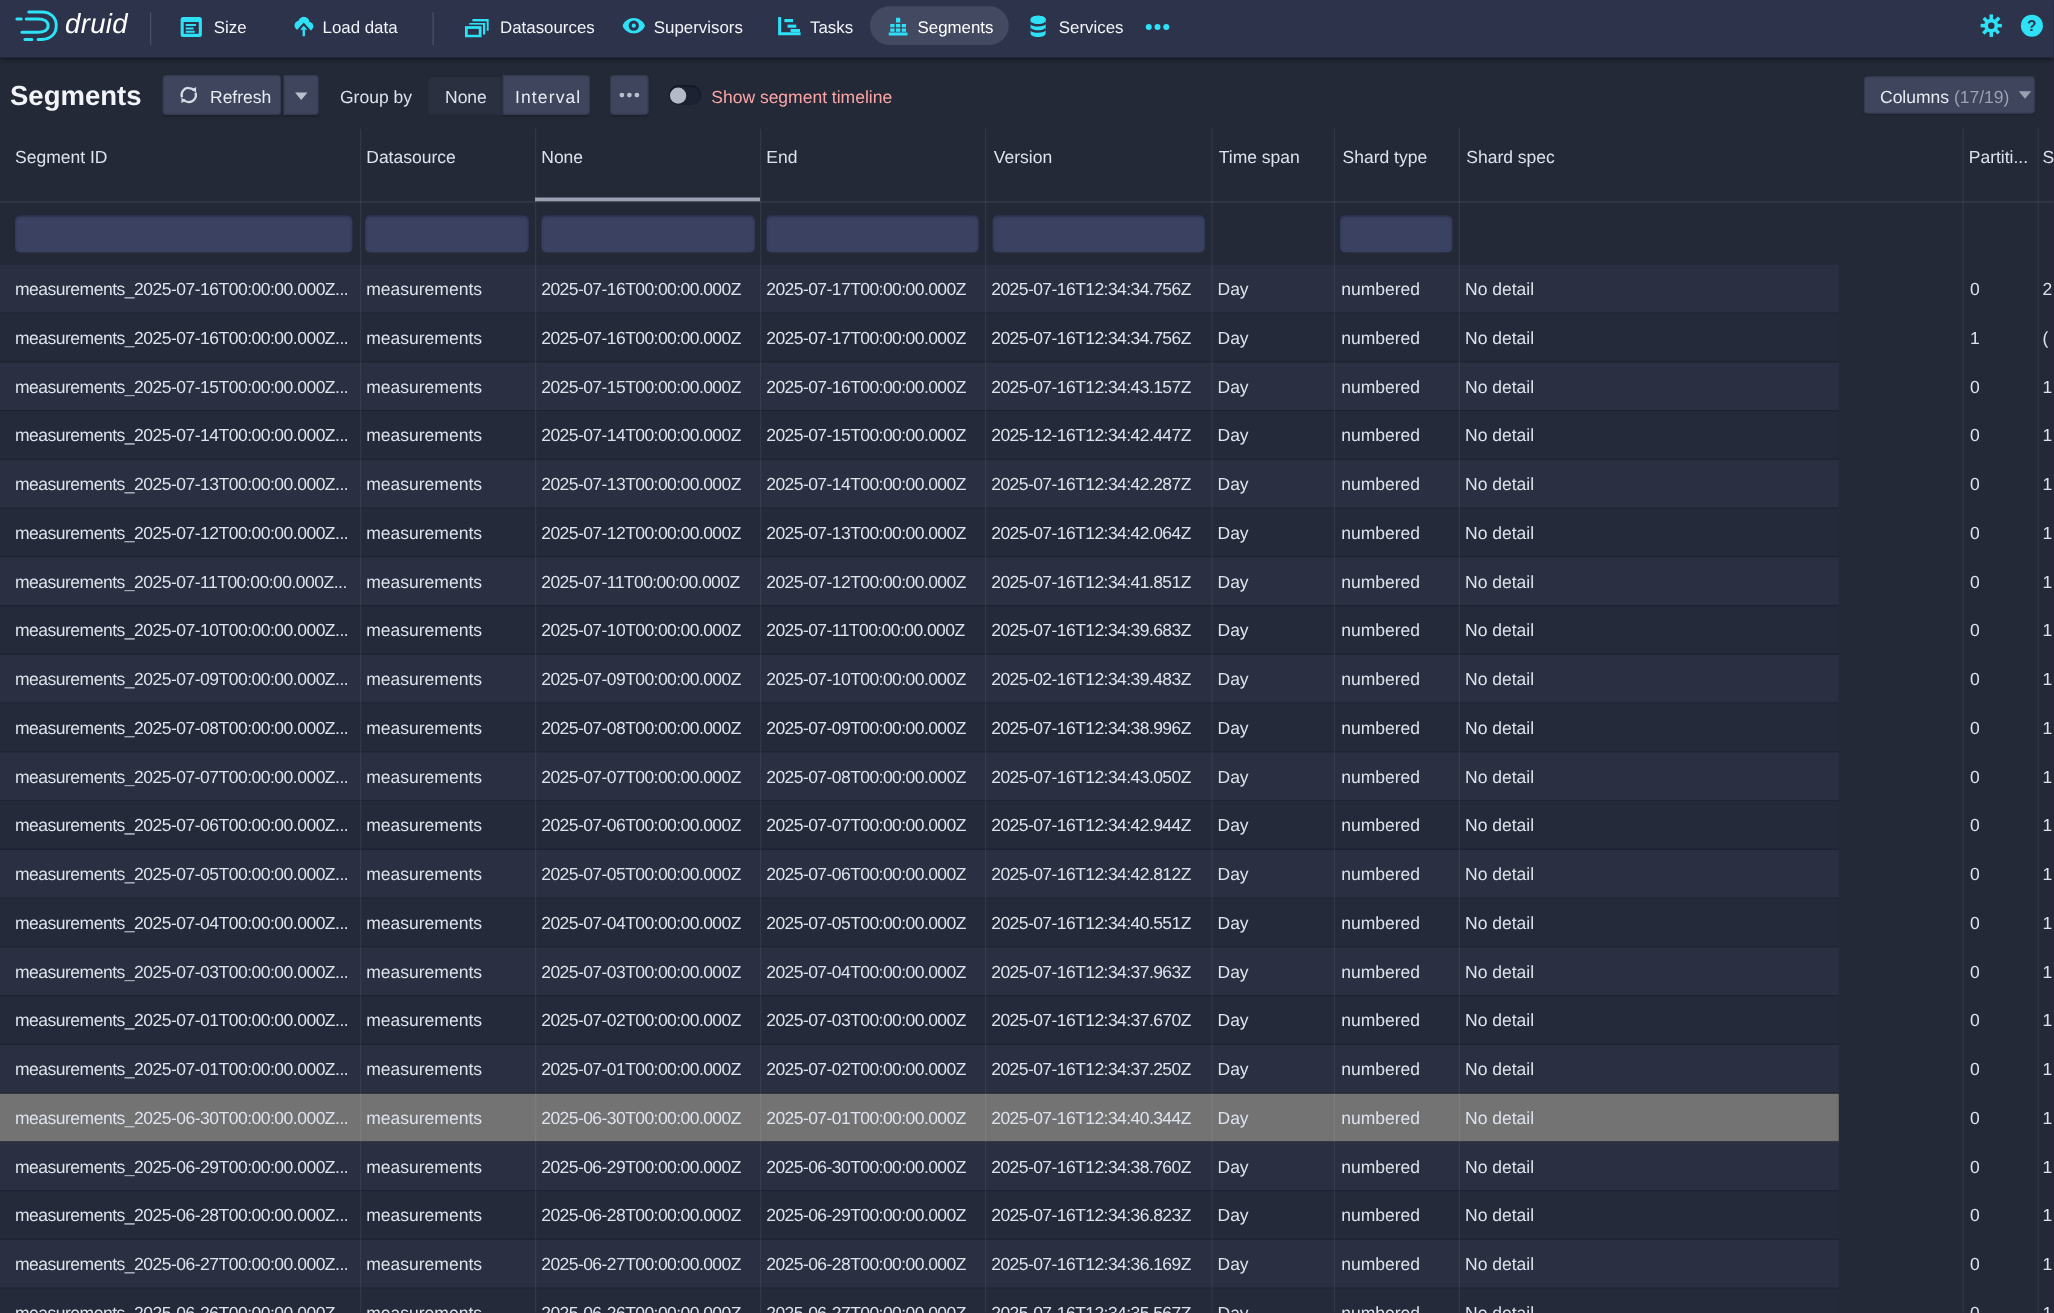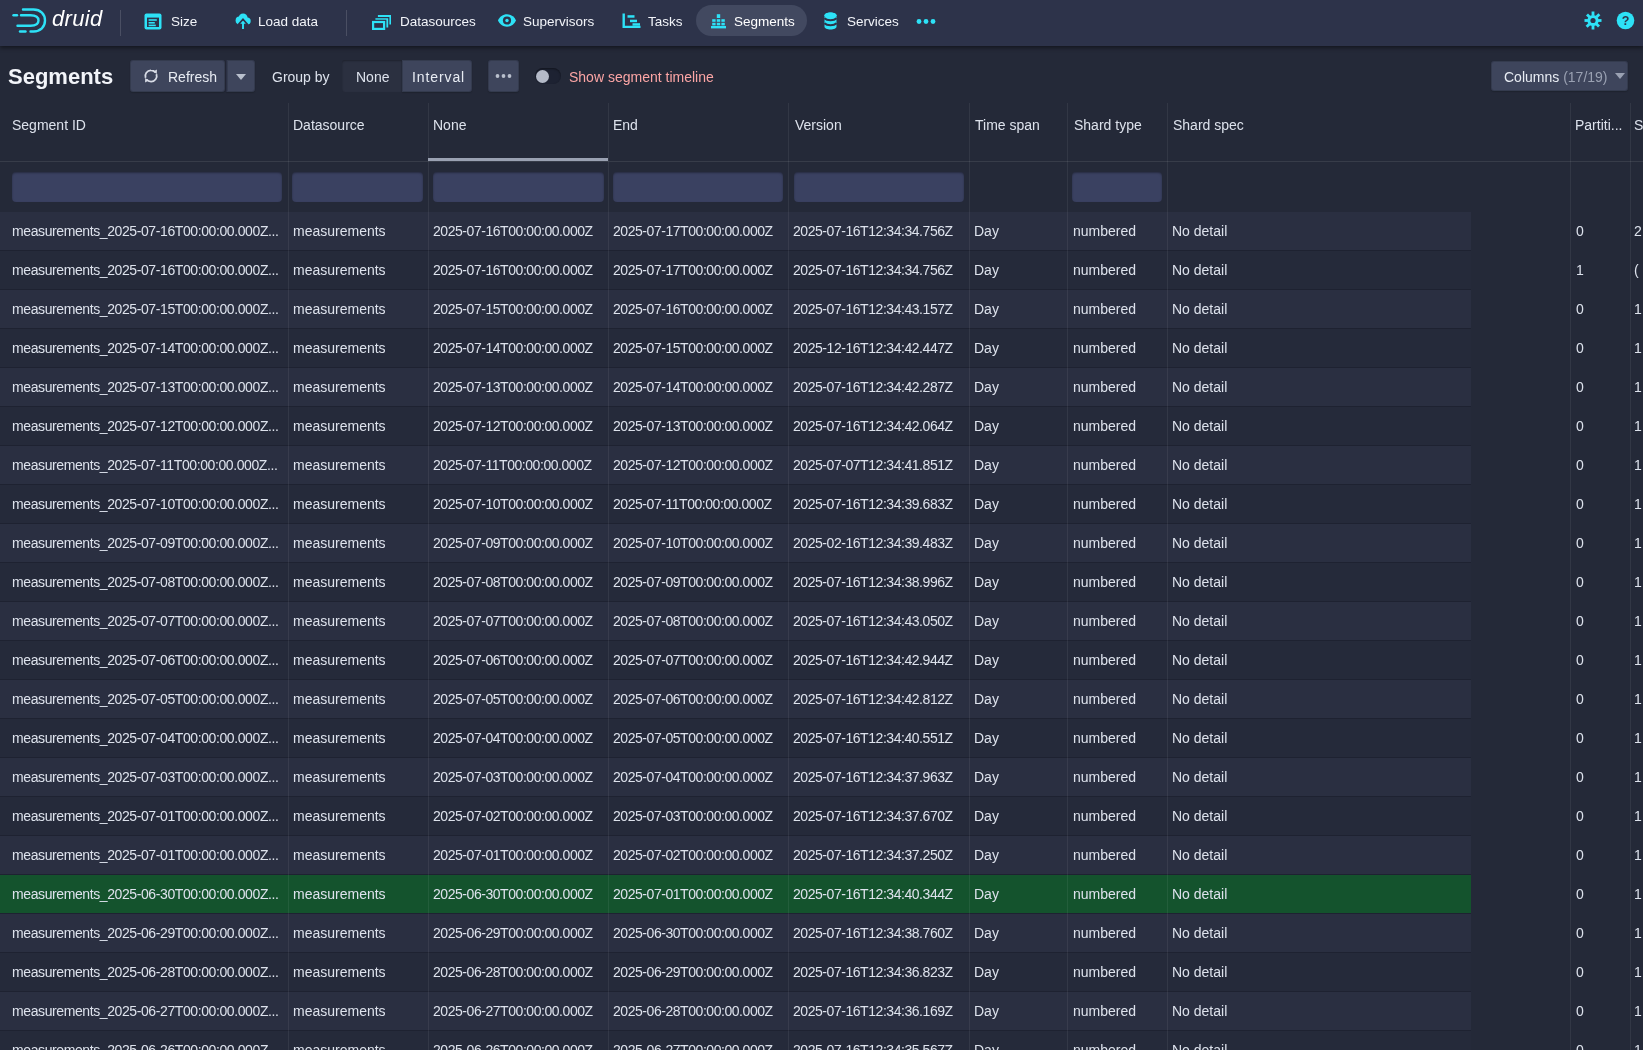--- a/index.html
+++ b/index.html
@@ -134,21 +134,21 @@
 <span class="c" style="left:1073px">numbered</span>
 <span class="c" style="left:1172px">No detail</span>
 <span class="c" style="left:1576px">0</span>
 <span class="c" style="left:1634px">1</span>
 </div>
 <div class="row" style="top:446px;background:#2a2f41">
 <span class="c seg" style="left:12px;width:272px">measurements_2025-07-11T00:00:00.000Z...</span>
 <span class="c" style="left:293px">measurements</span>
 <span class="c ts" style="left:433px">2025-07-11T00:00:00.000Z</span>
 <span class="c ts" style="left:613px">2025-07-12T00:00:00.000Z</span>
-<span class="c ts" style="left:793px">2025-07-07T12:34:41.851Z</span>
+<span class="c ts" style="left:793px">2025-07-16T12:34:41.851Z</span>
 <span class="c" style="left:974px">Day</span>
 <span class="c" style="left:1073px">numbered</span>
 <span class="c" style="left:1172px">No detail</span>
 <span class="c" style="left:1576px">0</span>
 <span class="c" style="left:1634px">1</span>
 </div>
 <div class="row" style="top:485px;background:#252a3a">
 <span class="c seg" style="left:12px;width:272px">measurements_2025-07-10T00:00:00.000Z...</span>
 <span class="c" style="left:293px">measurements</span>
 <span class="c ts" style="left:433px">2025-07-10T00:00:00.000Z</span>
@@ -261,21 +261,21 @@
 <span class="c" style="left:293px">measurements</span>
 <span class="c ts" style="left:433px">2025-07-01T00:00:00.000Z</span>
 <span class="c ts" style="left:613px">2025-07-02T00:00:00.000Z</span>
 <span class="c ts" style="left:793px">2025-07-16T12:34:37.250Z</span>
 <span class="c" style="left:974px">Day</span>
 <span class="c" style="left:1073px">numbered</span>
 <span class="c" style="left:1172px">No detail</span>
 <span class="c" style="left:1576px">0</span>
 <span class="c" style="left:1634px">1</span>
 </div>
-<div class="row" style="top:875px;background:#14532d">
+<div class="row" style="top:875px;background:#737373">
 <span class="c seg" style="left:12px;width:272px">measurements_2025-06-30T00:00:00.000Z...</span>
 <span class="c" style="left:293px">measurements</span>
 <span class="c ts" style="left:433px">2025-06-30T00:00:00.000Z</span>
 <span class="c ts" style="left:613px">2025-07-01T00:00:00.000Z</span>
 <span class="c ts" style="left:793px">2025-07-16T12:34:40.344Z</span>
 <span class="c" style="left:974px">Day</span>
 <span class="c" style="left:1073px">numbered</span>
 <span class="c" style="left:1172px">No detail</span>
 <span class="c" style="left:1576px">0</span>
 <span class="c" style="left:1634px">1</span>

